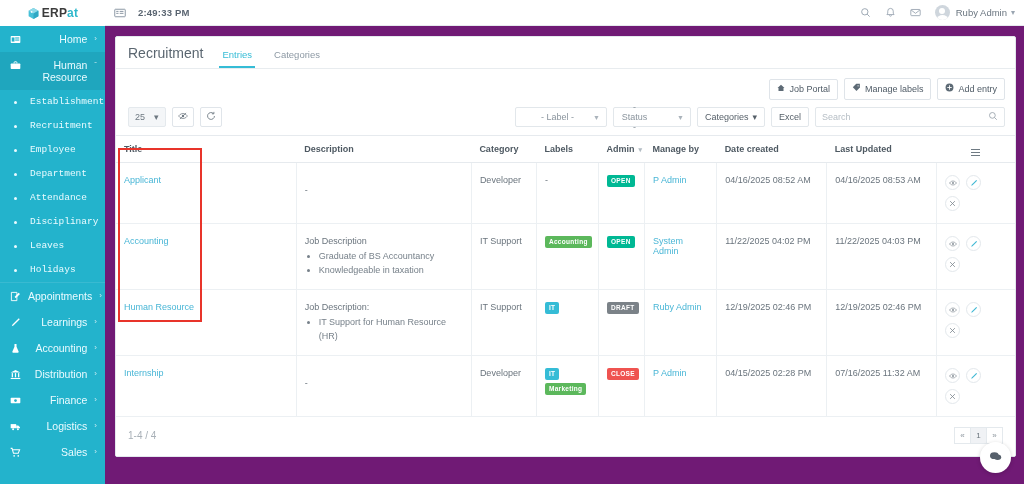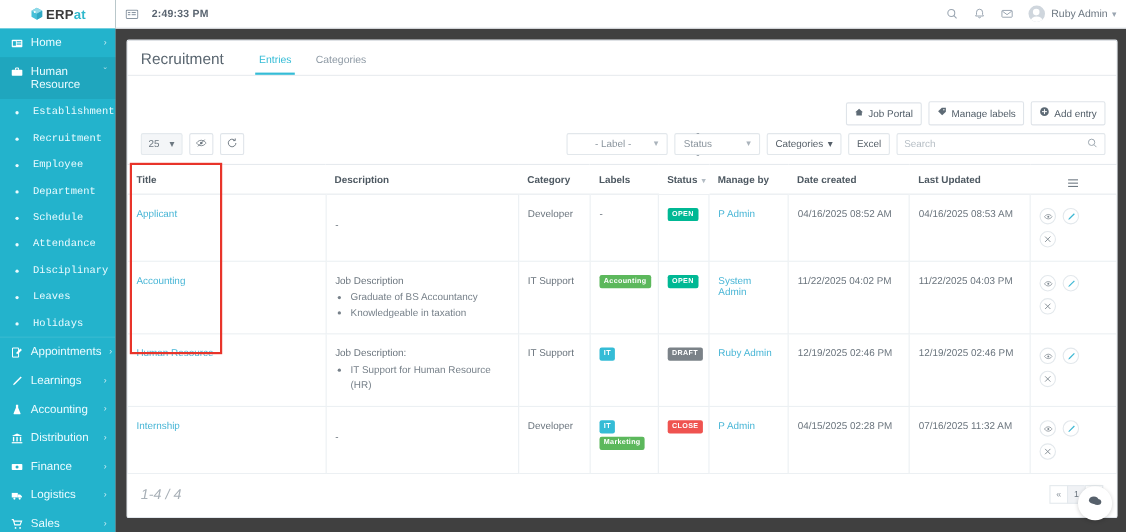--- a/index.html
+++ b/index.html
@@ -38,39 +38,39 @@
     line-height: 12px;
     position: relative;
     cursor: pointer;
   }
   .nav-item.active { background: #1fa6be; }
   .nav-item .ic {
     width: 12px; flex: 0 0 12px; height: 12px;
     display: flex; align-items: center; justify-content: center;
     color: #ffffff;
   }
-  .nav-item .lbl { flex: 1; }
+  .nav-item .lbl { flex: 1; text-align: right; }
   .nav-item .car {
     font-size: 8px; color: rgba(255,255,255,.75);
     line-height: 12px;
   }
   .nav-item.sub {
     padding: 6px 8px 6px 14px;
     font-size: 9.5px;
     align-items: center;
     font-family: Liberation Mono, monospace;
   }
   .nav-item.sub .dot {
     width: 3px; height: 3px; border-radius: 50%;
     background: #eafbff; flex: 0 0 3px; margin-right: 6px;
   }
   .nav-sep { height: 1px; background: rgba(255,255,255,.10); }
 
   
-  .main { flex: 1; height: 484px; position: relative; background: #404040; }
+  .main { flex: 1; height: 484px; position: relative; background: #701a75; }
 
   .topbar {
     height: 26px; background: #fff;
     display: flex; align-items: center;
     padding: 0 10px 0 9px;
     border-bottom: 1px solid #e6eaee;
   }
   .topbar .tb-icon {
     color: #8a96a3; font-size: 11px; display: flex; align-items: center;
   }
@@ -100,21 +100,21 @@
     border-radius: 2px;
     width: 901px;
   }
   .card-head {
     display: flex; align-items: flex-end;
     padding: 8px 12px 0 12px;
     border-bottom: 1px solid #e8ecef;
     gap: 16px;
   }
   .page-title { font-size: 14px; color: #5a6670; font-weight: normal; padding-bottom: 7px;}
-  .tabs { display: flex; gap: 16px; margin-left: 13px; }
+  .tabs { display: flex; gap: 16px; }
   .tab {
     font-size: 9.5px; color: #8d99a4;
     padding: 4px 3px 6px 3px;
     border-bottom: 2px solid transparent;
     cursor: pointer;
   }
   .tab.active { color: #35bcd6; border-bottom-color: #35bcd6; }
 
   .actions-row {
     display: flex; justify-content: flex-end; align-items: center;
@@ -123,21 +123,20 @@
   }
   .btn {
     font-size: 9px; color: #4f5b66;
     background: #fff;
     border: 1px solid #dfe4e9;
     border-radius: 2px;
     padding: 4px 7px;
     display: inline-flex; align-items: center; gap: 4px;
     cursor: pointer;
     line-height: 11px;
-    margin-top: 14px;
   }
   .btn .bi { font-size: 9px; color:#5d6a75; }
 
   .toolbar {
     display: flex; align-items: center;
     padding: 3px 10px 8px 12px;
     gap: 6px;
   }
   .sel-sm {
     font-size: 9px; color: #6d7881;
@@ -243,21 +242,21 @@
   }
   .circ-btn svg { display:block; }
   .burger { display:inline-flex; flex-direction:column; gap:1.5px; }
   .burger i { display:block; width:9px; height:1.5px; background:#6f7a83; }
 
   .card-foot {
     display:flex; align-items:center; justify-content:space-between;
     padding: 10px 12px 12px 12px;
     background:#fff;
   }
-  .count { font-size: 13px; color: #a8b0b7; font-style: italic; }
+  .count { font-size: 10px; color: #a8b0b7; }
   .pager { display:flex; }
   .pg {
     min-width: 17px; height: 17px; border:1px solid #e4e9ed;
     background:#fff; font-size: 8px; color:#8b959d;
     display:inline-flex; align-items:center; justify-content:center;
     margin-left:-1px; cursor:pointer;
   }
   .pg.cur { background:#f0f2f5; color:#6a747d; }
 
   
@@ -331,24 +330,20 @@
           <span class="dot"></span>
           <span>Recruitment</span>
         </div>
       <div class="nav-item sub">
           <span class="dot"></span>
           <span>Employee</span>
         </div>
       <div class="nav-item sub">
           <span class="dot"></span>
           <span>Department</span>
-        </div>
-      <div class="nav-item sub">
-          <span class="dot"></span>
-          <span>Schedule</span>
         </div>
       <div class="nav-item sub">
           <span class="dot"></span>
           <span>Attendance</span>
         </div>
       <div class="nav-item sub">
           <span class="dot"></span>
           <span>Disciplinary</span>
         </div>
       <div class="nav-item sub">
@@ -573,21 +568,21 @@
         </div>
 
         <table class="grid">
           <thead>
             <tr>
               <th class="col-title">Title</th>
               <th class="col-desc">Description</th>
               <th class="col-cat">Category</th>
               <th class="col-labels">Labels</th>
               <th class="col-status has-sort">
-                <span>Status</span><span class="sortic">▾</span>
+                <span>Admin</span><span class="sortic">▾</span>
               </th>
               <th class="col-by">Manage by</th>
               <th class="col-created">Date created</th>
               <th class="col-updated">Last Updated</th>
               <th class="col-act" style="text-align:center">
                 <span class="burger">
                     <i></i>
                     <i></i>
                     <i></i>
                   </span>

